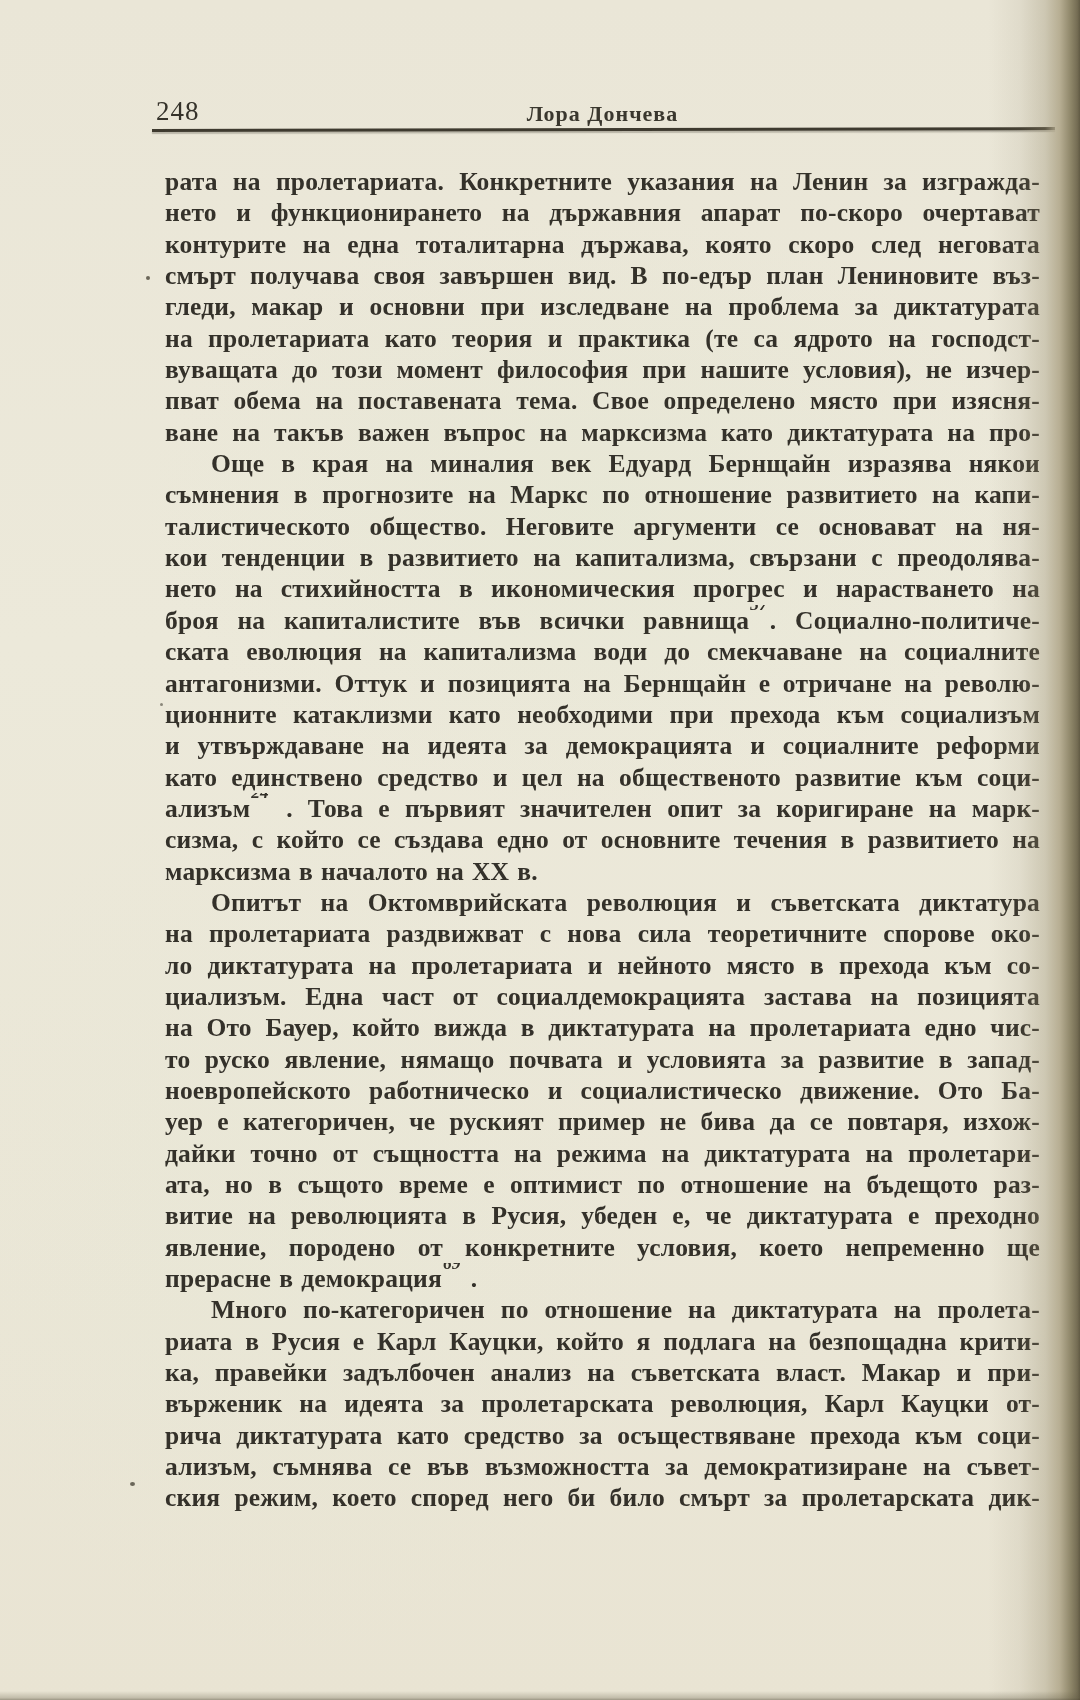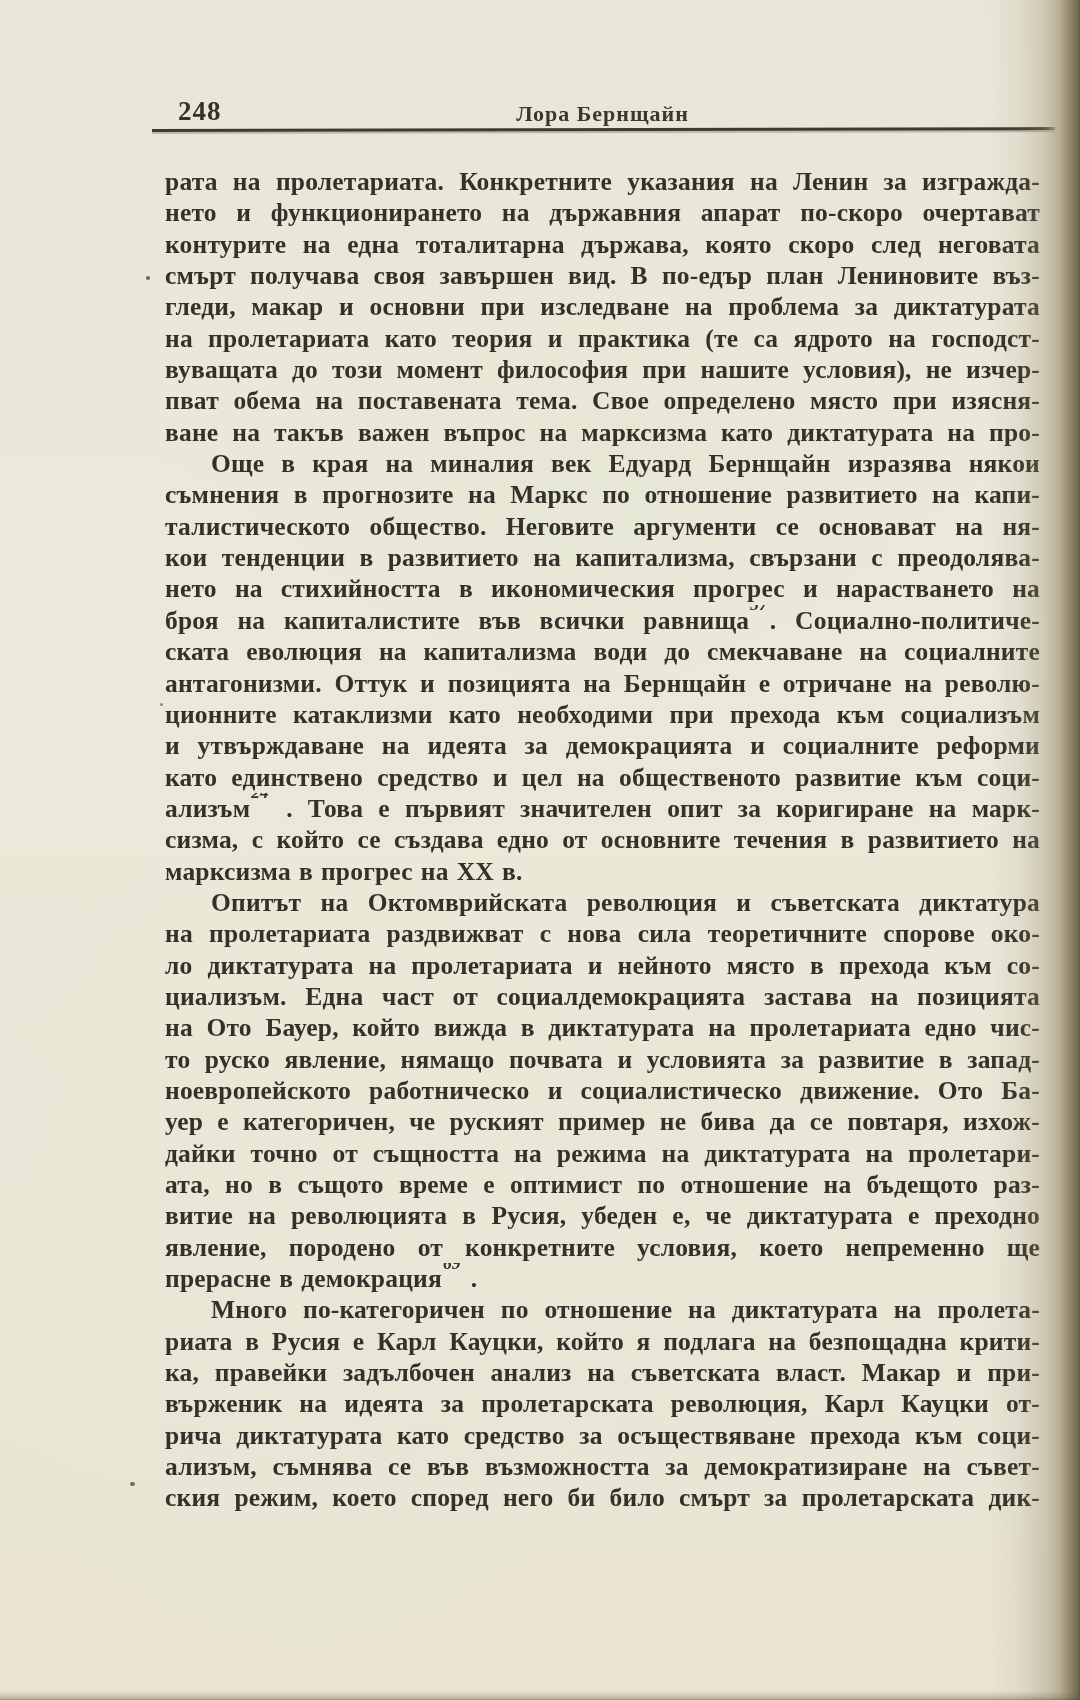--- a/index.html
+++ b/index.html
@@ -6,22 +6,22 @@
   .page{
     position:relative;width:1080px;height:1700px;overflow:hidden;
     font-family:"Liberation Serif","DejaVu Serif",serif;
     background-color:#ebe7d8;
     background-image:
       radial-gradient(ellipse 620px 420px at 55% 30%, rgba(225,229,208,0.38), rgba(225,229,208,0) 72%),
       radial-gradient(ellipse 540px 640px at 28% 72%, rgba(230,232,213,0.32), rgba(230,232,213,0) 70%),
       linear-gradient(180deg,#eae6d7 0%,#ece9da 38%,#eae6d6 78%,#e9e4d3 100%);
   }
   .pagenum{
-    position:absolute;left:178px;top:96px;
-    font-size:27px;font-weight:bold;color:#35322a;letter-spacing:1px;
+    position:absolute;left:156px;top:96px;
+    font-size:27px;font-weight:normal;color:#35322a;letter-spacing:1px;
   }
   .runhead{
     position:absolute;left:165px;top:101px;width:875px;
     text-align:center;font-size:22px;font-weight:bold;color:#3a372e;letter-spacing:1px;
   }
   .rule{
     position:absolute;left:152px;top:128px;width:903px;height:3px;
     background:#3e3a2f;box-shadow:0 2px 1px rgba(62,58,47,0.28);
     transform:rotate(-0.12deg);
   }
@@ -58,21 +58,21 @@
   .speck{position:absolute;background:#4a463a;border-radius:50%;opacity:0.8;}
   .s1{left:146px;top:276px;width:4px;height:4px;}
   .s2{left:130px;top:1482px;width:5px;height:4px;}
   .s3{left:160px;top:703px;width:3px;height:3px;opacity:0.6;}
 </style>
 </head>
 <body>
 
 <div class="page">
   <span class="pagenum">248</span>
-  <span class="runhead">Лора Бернщайн</span>
+  <span class="runhead">Лора Дончева</span>
   <div class="rule"></div>
 
   <main class="body-text">
       <div class="line">рата на пролетариата. Конкретните указания на Ленин за изгражда-</div>
       <div class="line">нето и функционирането на държавния апарат по-скоро очертават</div>
       <div class="line">контурите на една тоталитарна държава, която скоро след неговата</div>
       <div class="line">смърт получава своя завършен вид. В по-едър план Лениновите въз-</div>
       <div class="line">гледи, макар и основни при изследване на проблема за диктатурата</div>
       <div class="line">на пролетариата като теория и практика (те са ядрото на господст-</div>
       <div class="line">вуващата до този момент философия при нашите условия), не изчер-</div>
@@ -84,21 +84,21 @@
       <div class="line">кои тенденции в развитието на капитализма, свързани с преодолява-</div>
       <div class="line">нето на стихийността в икономическия прогрес и нарастването на</div>
       <div class="line">броя на капиталистите във всички равнища<sup class="fn">37</sup>. Социално-политиче-</div>
       <div class="line">ската еволюция на капитализма води до смекчаване на социалните</div>
       <div class="line">антагонизми. Оттук и позицията на Бернщайн е отричане на револю-</div>
       <div class="line">ционните катаклизми като необходими при прехода към социализъм</div>
       <div class="line">и утвърждаване на идеята за демокрацията и социалните реформи</div>
       <div class="line">като единствено средство и цел на общественото развитие към соци-</div>
       <div class="line">ализъм<sup class="fn">24</sup> . Това е първият значителен опит за коригиране на марк-</div>
       <div class="line">сизма, с който се създава едно от основните течения в развитието на</div>
-      <div class="line para-end">марксизма в прогрес на XX в.</div>
+      <div class="line para-end">марксизма в началото на XX в.</div>
       <div class="line indent">Опитът на Октомврийската революция и съветската диктатура</div>
       <div class="line">на пролетариата раздвижват с нова сила теоретичните спорове око-</div>
       <div class="line">ло диктатурата на пролетариата и нейното място в прехода към со-</div>
       <div class="line">циализъм. Една част от социалдемокрацията застава на позицията</div>
       <div class="line">на Ото Бауер, който вижда в диктатурата на пролетариата едно чис-</div>
       <div class="line">то руско явление, нямащо почвата и условията за развитие в запад-</div>
       <div class="line">ноевропейското работническо и социалистическо движение. Ото Ба-</div>
       <div class="line">уер е категоричен, че руският пример не бива да се повтаря, изхож-</div>
       <div class="line">дайки точно от същността на режима на диктатурата на пролетари-</div>
       <div class="line">ата, но в същото време е оптимист по отношение на бъдещото раз-</div>

